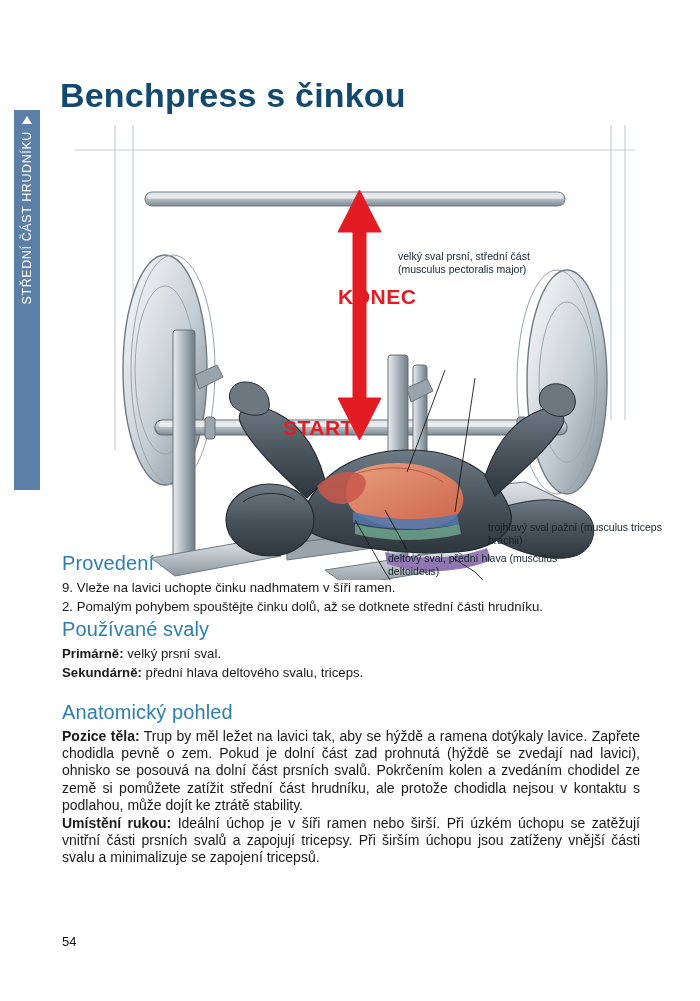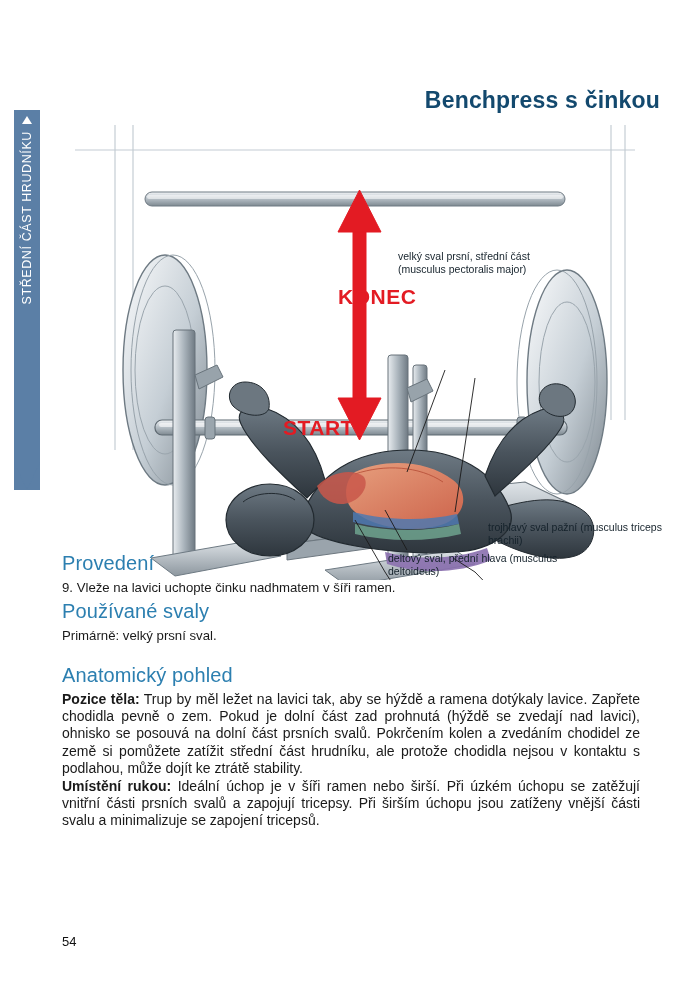--- a/index.html
+++ b/index.html
@@ -67,24 +67,24 @@
     width: 0; height: 0;
     border-top: 5px solid transparent;
     border-bottom: 5px solid transparent;
     border-left: 8px solid #ffffff;
   }
 
   
   .page-title {
     position: absolute;
     left: 60px;
-    top: 87px;
+    top: 76px;
     width: 600px;
-    text-align: right;
-    font-size: 23px;
+    text-align: left;
+    font-size: 34px;
     font-weight: bold;
     color: #13496e;
     letter-spacing: 0.2px;
   }
 
   
   .illustration {
     position: absolute;
     left: 55px;
     top: 120px;
@@ -149,21 +149,21 @@
     font-size: 13.2px;
     line-height: 18.5px;
   }
   ol.steps li {
     margin: 0;
   }
   .muscles-line {
     font-size: 13.2px;
     line-height: 18.5px;
   }
-  .muscles-line b { font-weight: normal; text-align: right; }
+  .muscles-line b { font-weight: bold; text-align: right; }
 
   .anat-para {
     font-size: 14px;
     line-height: 17.2px;
     text-align: justify;
     margin: 0;
   }
   .anat-para + .anat-para { margin-top: 1px; }
   .anat-para b { font-weight: bold; }
 
@@ -308,27 +308,31 @@
 <div class="anno anno-1">velký sval prsní, střední část (musculus pectoralis major)</div>
 <div class="anno anno-2">trojhlavý sval pažní (musculus triceps brachii)</div>
 <div class="anno anno-3">deltový sval, přední hlava (musculus deltoideus)</div>
 
 <div class="content">
 
   <div class="sec-provedeni">
     <h2 class="section-head">Provedení</h2>
     <ol class="steps">
       <li>9. Vleže na lavici uchopte činku nadhmatem v šíři ramen.</li>
+      <li>2. Pomalým pohybem spouštějte činku dolů, až se dotknete střední části hrudníku.</li>
     </ol>
   </div>
 
   <div class="sec-svaly">
     <h2 class="section-head">Používané svaly</h2>
     <div class="muscles-line">
       <b>Primárně:</b><span> velký prsní sval.</span>
+    </div>
+    <div class="muscles-line">
+      <b>Sekundárně:</b><span> přední hlava deltového svalu, triceps.</span>
     </div>
   </div>
 
   <div class="sec-anatomicky">
     <h2 class="section-head">Anatomický pohled</h2>
     <p class="anat-para">
       <b>Pozice těla:</b><span> Trup by měl ležet na lavici tak, aby se hýždě a ramena dotýkaly lavice. Zapřete chodidla pevně o zem. Pokud je dolní část zad prohnutá (hýždě se zvedají nad lavici), ohnisko se posouvá na dolní část prsních svalů. Pokrčením kolen a zvedáním chodidel ze země si pomůžete zatížit střední část hrudníku, ale protože chodidla nejsou v kontaktu s podlahou, může dojít ke ztrátě stability.</span>
     </p>
     <p class="anat-para">
       <b>Umístění rukou:</b><span> Ideální úchop je v šíři ramen nebo širší. Při úzkém úchopu se zatěžují vnitřní části prsních svalů a zapojují tricepsy. Při širším úchopu jsou zatíženy vnější části svalu a minimalizuje se zapojení tricepsů.</span>

